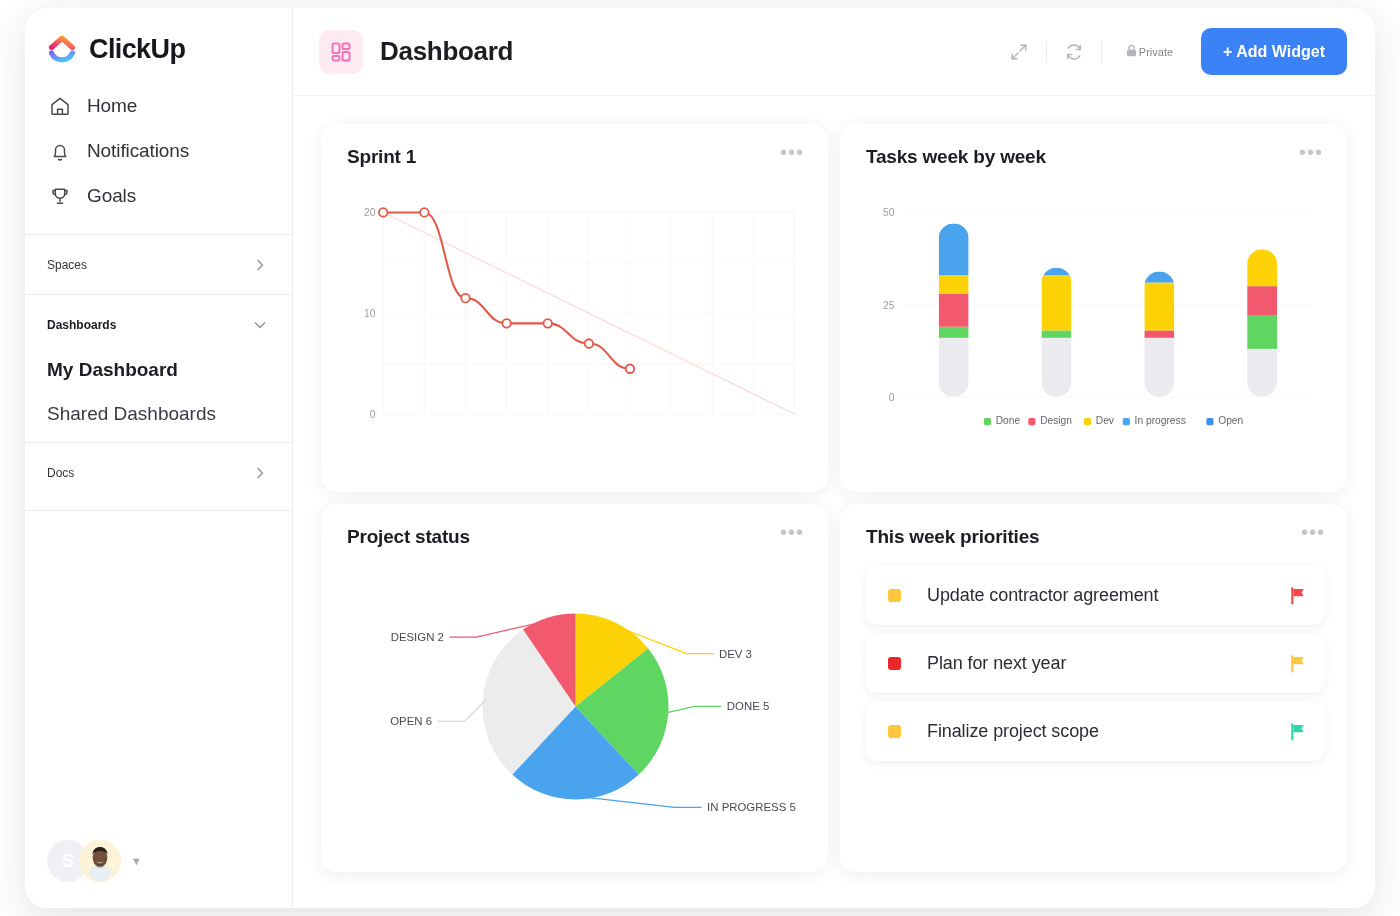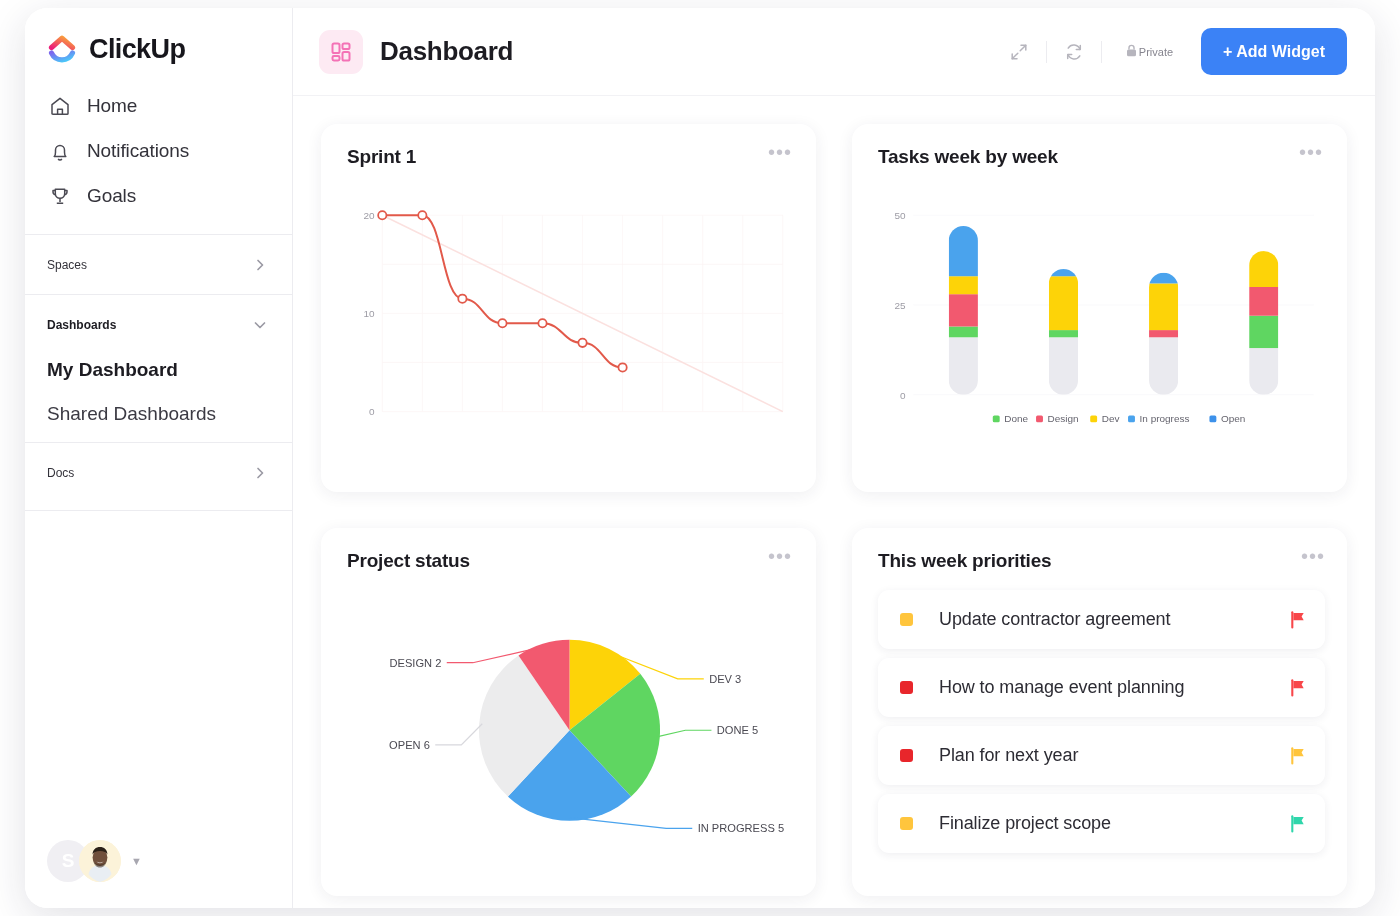--- a/index.html
+++ b/index.html
@@ -92,21 +92,21 @@
   }
   .addw {
     background: #3b82f6; color: #fff; border: none;
     height: 47px; padding: 0 22px; border-radius: 10px;
     font-size: 16px; font-weight: 700; cursor: pointer;
     margin-left: 14px; font-family: inherit;
   }
 
   
   .content { flex: 1; padding: 28px 28px 0 28px; overflow: hidden; }
-  .grid { display: grid; grid-template-columns: 1fr 1fr; gap: 36px; }
+  .grid { display: grid; grid-template-columns: 1fr 1fr; gap: 12px; }
   .card {
     background: #fff; border-radius: 16px;
     box-shadow: 0 3px 16px rgba(40,40,70,.075);
     padding: 22px 24px 18px 26px;
     position: relative;
   }
   .card-hd { display: flex; align-items: flex-start; justify-content: space-between; }
   .card-title { font-size: 19px; font-weight: 700; color: #1d1c22; letter-spacing: -.2px; }
   .dots { color: #c5c4cd; font-size: 20px; letter-spacing: 1px; line-height: .6; cursor: pointer; }
 
@@ -439,30 +439,20 @@
                 <span class="prio-text">Update contractor agreement</span>
                 <span class="prio-flag">
                   <svg width="19" height="19" viewBox="0 0 19 19">
                     <path d="M4.3 2.2 v15.2" stroke="#f8474a" stroke-width="2.1" stroke-linecap="round" fill="none"></path>
                     <path d="M5.4 2.9 h10.3 l-2.1 3.7 2.1 3.7 H5.4 Z" fill="#f8474a"></path>
                   </svg>
                 </span>
               </div>
               <div class="prio-row">
                 <span class="prio-sq" style="background: rgb(232, 38, 43);"></span>
-                <span class="prio-text">How to manage event planning</span>
-                <span class="prio-flag">
-                  <svg width="19" height="19" viewBox="0 0 19 19">
-                    <path d="M4.3 2.2 v15.2" stroke="#f8474a" stroke-width="2.1" stroke-linecap="round" fill="none"></path>
-                    <path d="M5.4 2.9 h10.3 l-2.1 3.7 2.1 3.7 H5.4 Z" fill="#f8474a"></path>
-                  </svg>
-                </span>
-              </div>
-              <div class="prio-row">
-                <span class="prio-sq" style="background: rgb(232, 38, 43);"></span>
                 <span class="prio-text">Plan for next year</span>
                 <span class="prio-flag">
                   <svg width="19" height="19" viewBox="0 0 19 19">
                     <path d="M4.3 2.2 v15.2" stroke="#ffc53d" stroke-width="2.1" stroke-linecap="round" fill="none"></path>
                     <path d="M5.4 2.9 h10.3 l-2.1 3.7 2.1 3.7 H5.4 Z" fill="#ffc53d"></path>
                   </svg>
                 </span>
               </div>
               <div class="prio-row">
                 <span class="prio-sq" style="background: rgb(255, 197, 61);"></span>

